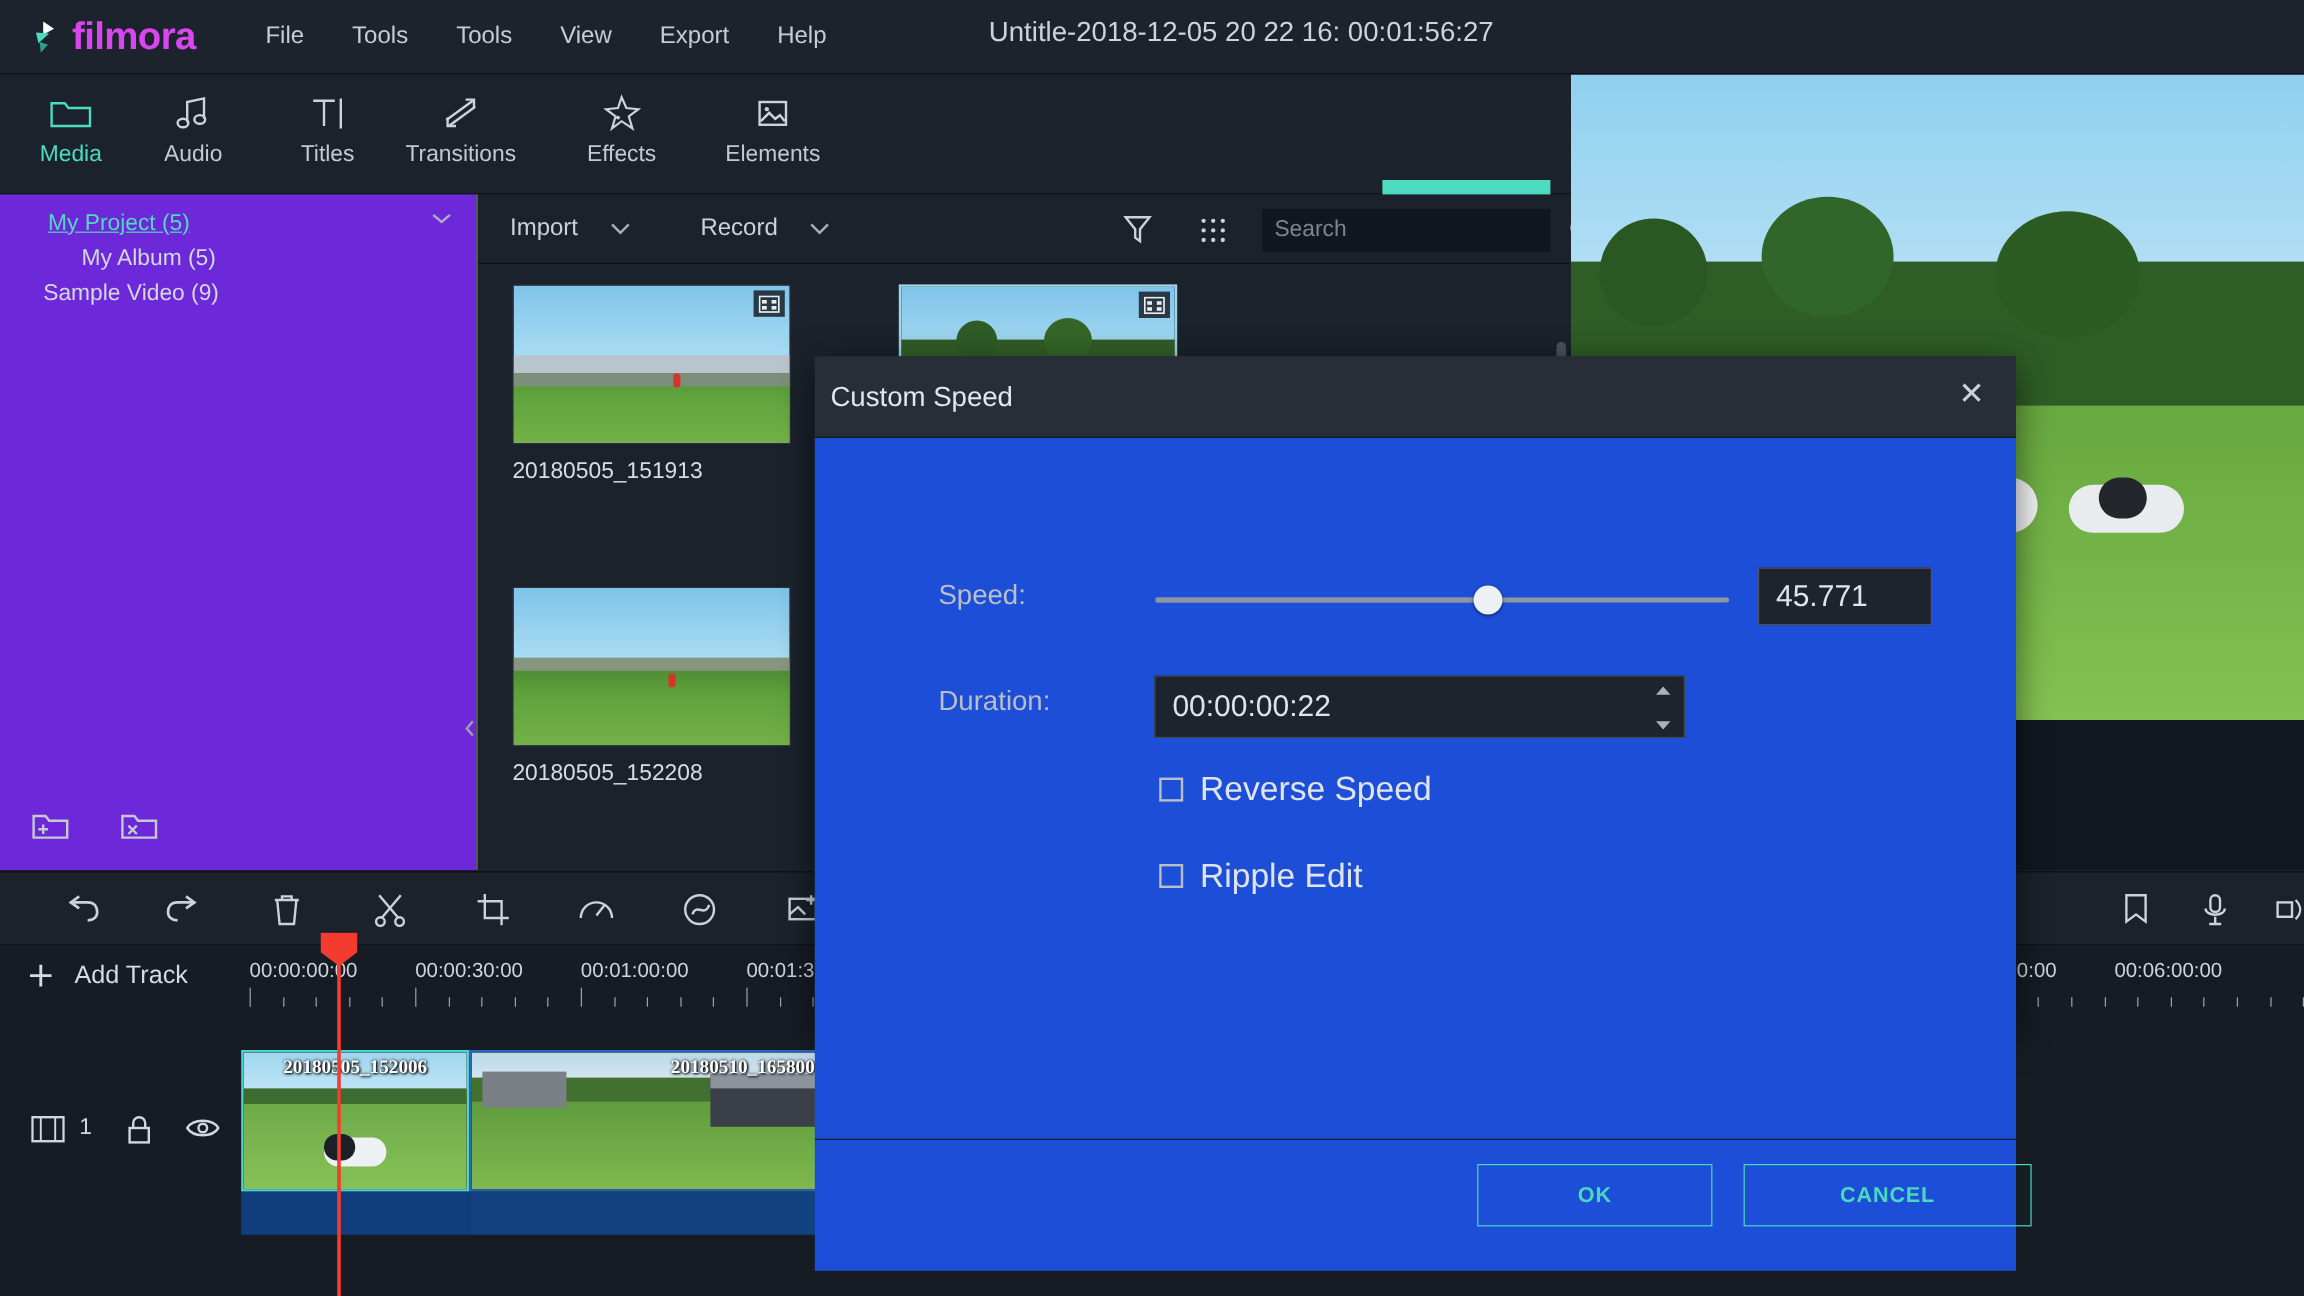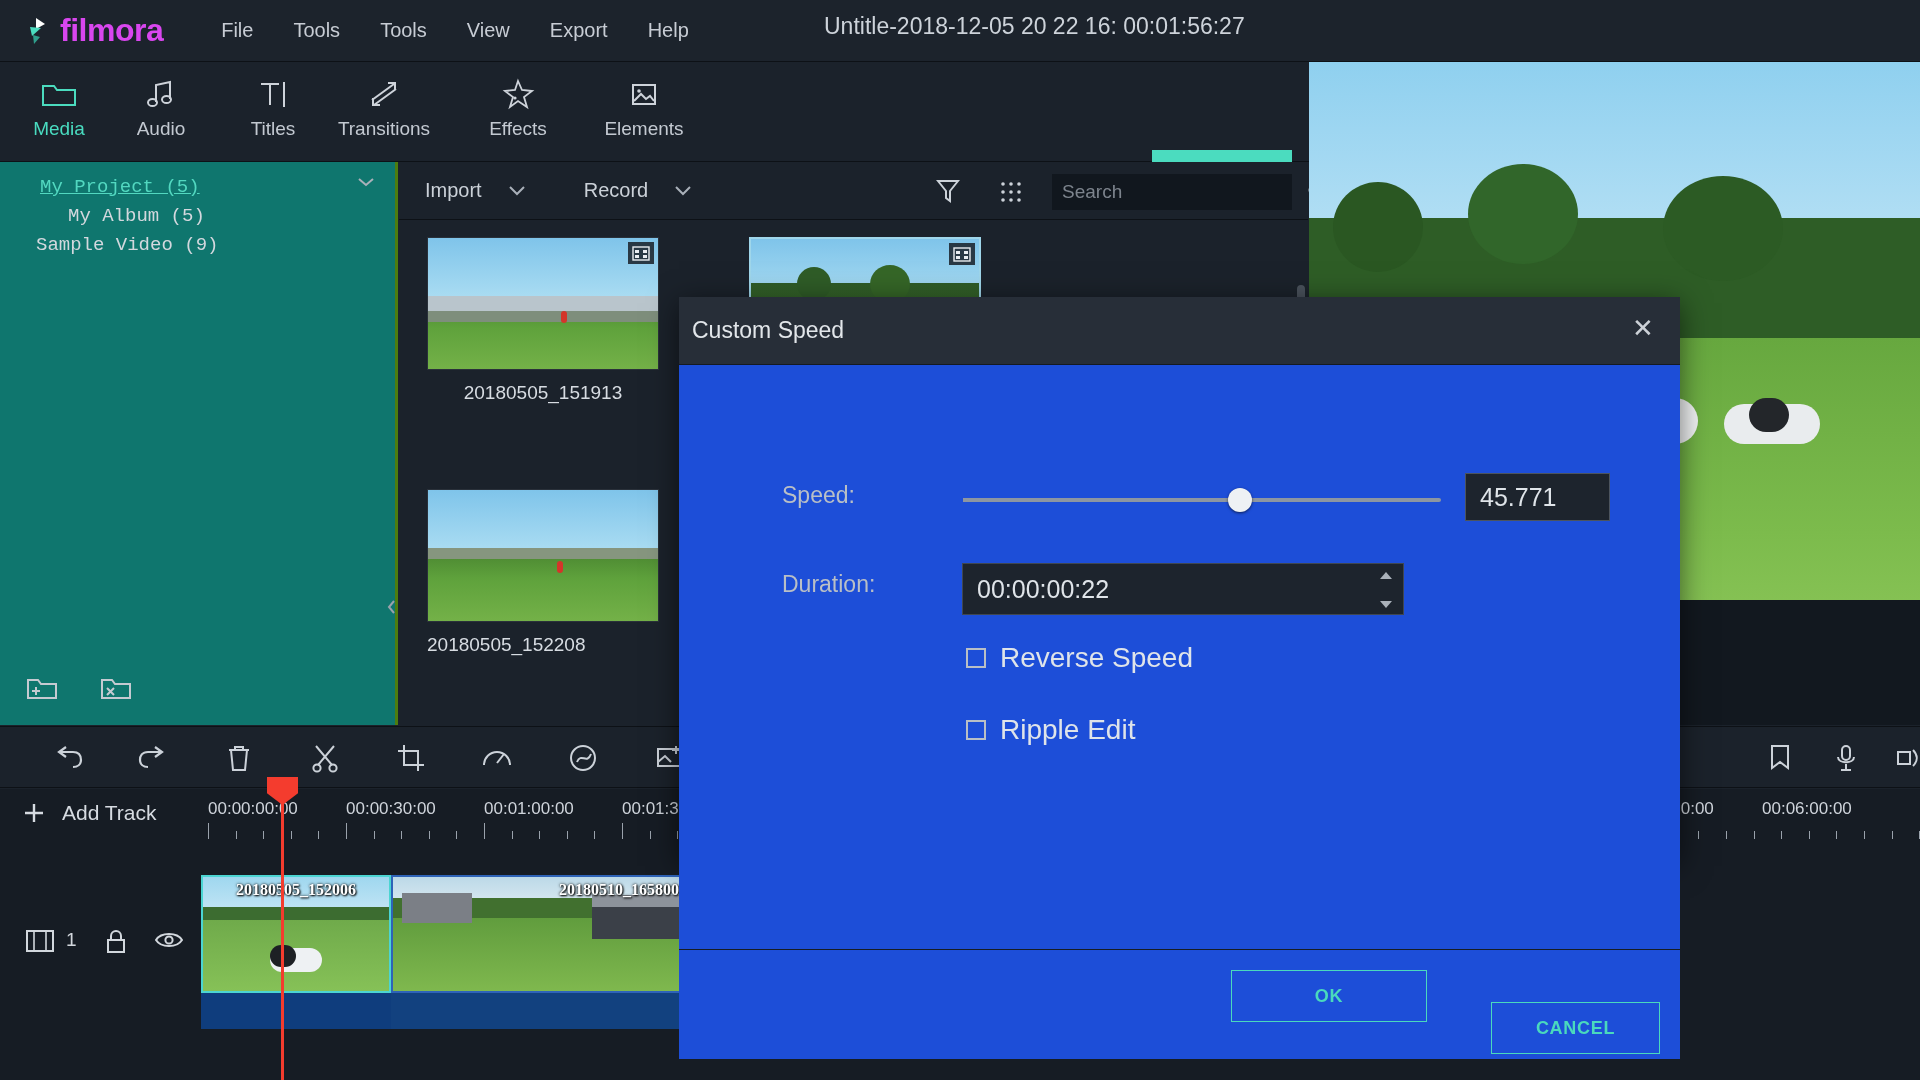--- a/index.html
+++ b/index.html
@@ -55,21 +55,21 @@
   .export-btn {
     position: absolute; left: 1152px; top: 88px; width: 140px; height: 46px;
     background: #4bdcbf; color: #0d3a33; border: none;
     font-size: 16px; font-weight: bold; letter-spacing: 0.6px;
     display: flex; align-items: center; justify-content: center; cursor: pointer;
   }
 
   
   .libpanel {
     position: absolute; left: 0; top: 162px; width: 398px; height: 563px;
-    background: #0f766e; border-right: 3px solid #4d7c0f; font-family: Liberation Mono, monospace;
+    background: #6d28d9; border-right: 1px solid #4d7c0f;
   }
   .tree { padding-top: 10px; }
   .tree-row {
     height: 29px; display: flex; align-items: center; font-size: 19px;
     color: #d3d8de; cursor: default; position: relative;
   }
   .tree-row.root { color: #52d8c0; text-decoration: underline; padding-left: 40px; }
   .tree-row.child { padding-left: 68px; }
   .tree-row.child2 { padding-left: 36px; }
   .tree-chev {
@@ -266,21 +266,21 @@
     border-top: 1px solid #171d24;
   }
   .dlg-btn {
     position: absolute; top: 20px; height: 52px;
     border: 1px solid #4ad9bd; background: transparent; color: #4ad9bd;
     font-size: 18px; font-weight: bold; letter-spacing: 0.7px;
     display: flex; align-items: center; justify-content: center; cursor: pointer;
     font-family: "Liberation Sans", sans-serif;
   }
   .btn-ok { left: 552px; width: 196px; }
-  .btn-cancel { left: 812px; width: 169px; margin-top: 32px; }
+  .btn-cancel { left: 774px; width: 240px; }
 
   
   svg { display: block; }
   .sky { background: linear-gradient(#7fc4ea 0%, #a9dcf2 45%, #cfe8f5 60%); }
   .grass { background: linear-gradient(#4e8b33 0%, #5fa23c 35%, #74b148 100%); }
   .trees { background: linear-gradient(#2f5c27 0%, #3c6f2c 100%); }
 </style>
 </head>
 <body>
 
@@ -460,21 +460,21 @@
           <svg width="22" height="22" viewBox="0 0 22 22">
             <circle cx="9" cy="9" r="6.5" fill="none" stroke="#ccd2d9" stroke-width="2"></circle>
             <path d="M14 14 L20 20" stroke="#ccd2d9" stroke-width="2"></path>
           </svg>
         </span>
       </div>
     </div>
 
     <div class="grid">
 
-      <div class="thumb-cell" style="left:28px; top:16px;text-align:center;">
+      <div class="thumb-cell" style="left:28px; top:16px;">
         <div class="thumb">
           <div style="position:absolute;inset:0;" class="sky"></div>
           <div style="position:absolute;left:0;top:52%;width:100%;height:48%;" class="grass"></div>
           <div style="position:absolute;left:0;top:44%;width:100%;height:12%;background:#b9c5cc;"></div>
           <div style="position:absolute;left:0;top:56%;width:100%;height:8%;background:#7e8e7c;"></div>
           <div style="position:absolute;left:58%;top:56%;width:6px;height:12px;background:#d4352a;border-radius:3px;"></div>
           <div class="badge">
             <svg width="18" height="15" viewBox="0 0 18 15">
               <rect x="1" y="1" width="16" height="13" fill="none" stroke="#e9edf1" stroke-width="1.4"></rect>
               <rect x="3" y="4" width="4" height="3" fill="#e9edf1"></rect>

